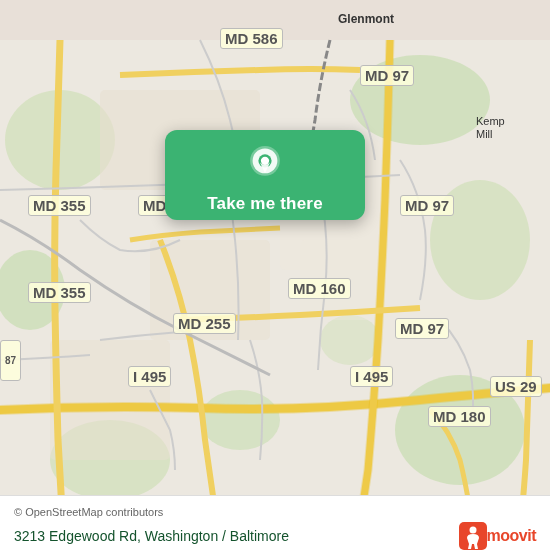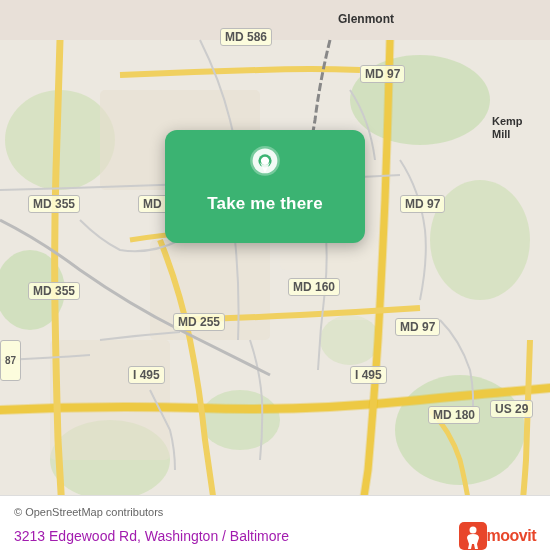--- a/index.html
+++ b/index.html
@@ -28,21 +28,21 @@
     }
 
     
     #location-card {
       position: absolute;
       top: 130px;
       left: 165px;
       width: 200px;
       background-color: #3bb372;
       border-radius: 12px;
-      padding: 16px 18px 29px;
+      padding: 16px 18px 6px;
       display: flex;
       flex-direction: column;
       align-items: center;
       box-shadow: 0 4px 15px rgba(0,0,0,0.3);
       cursor: pointer;
       z-index: 10;
     }
 
     #pin-icon {
       width: 38px;
@@ -79,21 +79,21 @@
     }
 
     #address-row {
       display: flex;
       align-items: center;
       justify-content: space-between;
     }
 
     #address-text {
       font-size: 14px;
-      color: #a21caf;
+      color: #14532d;
       font-weight: 500;
     }
 
     #moovit-logo {
       display: flex;
       align-items: center;
       gap: 0;
     }
 
     #moovit-icon {
@@ -104,21 +104,21 @@
     #moovit-label {
       font-size: 16px;
       font-weight: 700;
       color: #e8462a;
       letter-spacing: -0.5px;
     }
 
     
     .road-label {
       position: absolute;
-      font-size: 12px;
+      font-size: 15px;
       color: #555;
       font-weight: 600;
       background: rgba(255,255,220,0.85);
       border: 1px solid #bbb;
       border-radius: 3px;
       padding: 1px 4px;
       z-index: 5;
       white-space: nowrap;
     }
   </style>
@@ -192,23 +192,23 @@
   <div class="road-label" style="top:195px;left:28px">MD 355</div>
   <div class="road-label" style="top:282px;left:28px">MD 355</div>
   <div class="road-label" style="top:195px;left:138px">MD 54</div>
   <div class="road-label" style="top:195px;left:400px">MD 97</div>
   <div class="road-label" style="top:318px;left:395px">MD 97</div>
   <div class="road-label" style="top:313px;left:173px">MD 255</div>
   <div class="road-label" style="top:278px;left:288px">MD 160</div>
   <div class="road-label" style="top:366px;left:128px">I 495</div>
   <div class="road-label" style="top:366px;left:350px">I 495</div>
   <div class="road-label" style="top:406px;left:428px">MD 180</div>
-  <div class="road-label" style="top:400px;left:490px">US 29</div>
+  <div class="road-label" style="top:376px;left:490px">US 29</div>
   <div style="position:absolute;top:12px;left:338px;font-size:12px;color:#333;font-weight:600;z-index:5">Glenmont</div>
-  <div style="position:absolute;top:115px;left:492px;font-size:11px;color:#333;font-weight:700;z-index:5;line-height:1.2">Kemp<br>Mill</div>
+  <div style="position:absolute;top:115px;left:476px;font-size:11px;color:#333;font-weight:400;z-index:5;line-height:1.2">Kemp<br>Mill</div>
   <div style="position:absolute;top:340px;left:0;font-size:10px;color:#555;font-weight:600;background:rgba(255,255,220,0.85);border:1px solid #bbb;border-radius:3px;padding:14px 4px;z-index:5">87</div>
 
   <div id="location-card">
 
     <svg id="pin-icon" viewBox="0 0 40 46" xmlns="http://www.w3.org/2000/svg">
       <circle cx="20" cy="18" r="18" fill="white" opacity="0.3"></circle>
       <circle cx="20" cy="18" r="15" fill="white" opacity="0.9"></circle>
       <circle cx="20" cy="18" r="8" fill="#3bb372"></circle>
 
       <path d="M 20 33 L 14 20 Q 20 26 26 20 Z" fill="white" opacity="0.9"></path>

